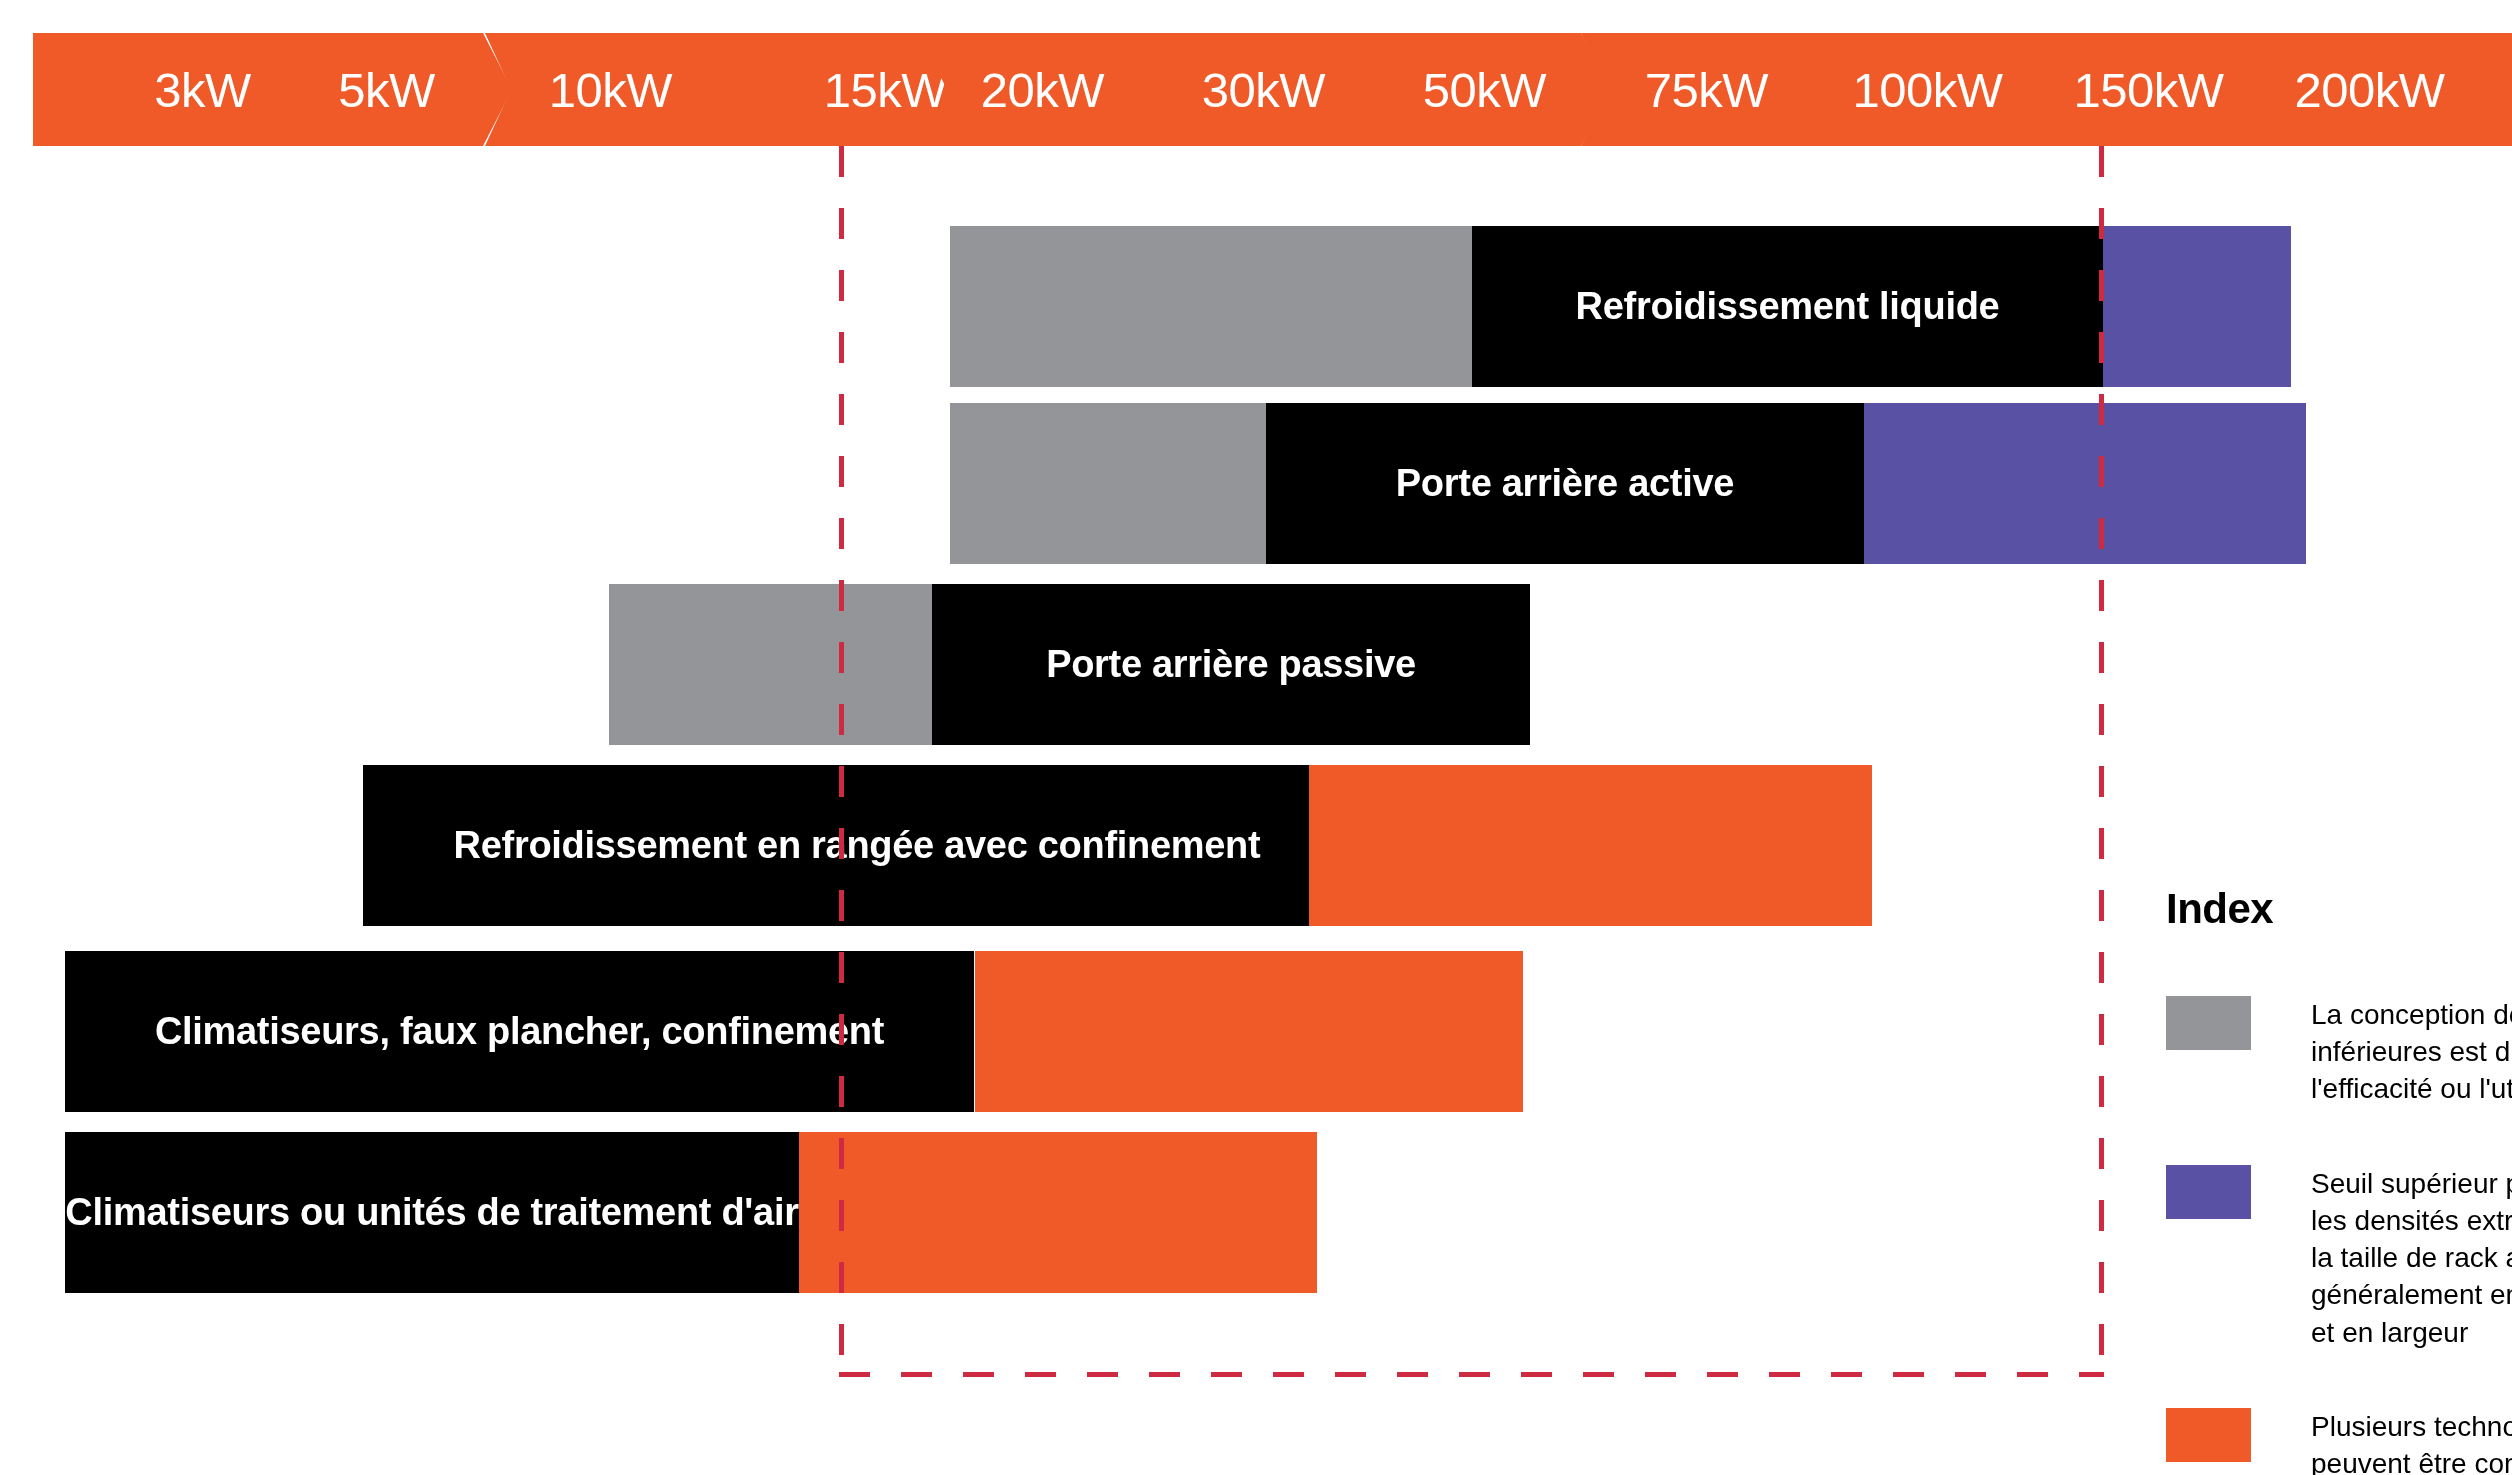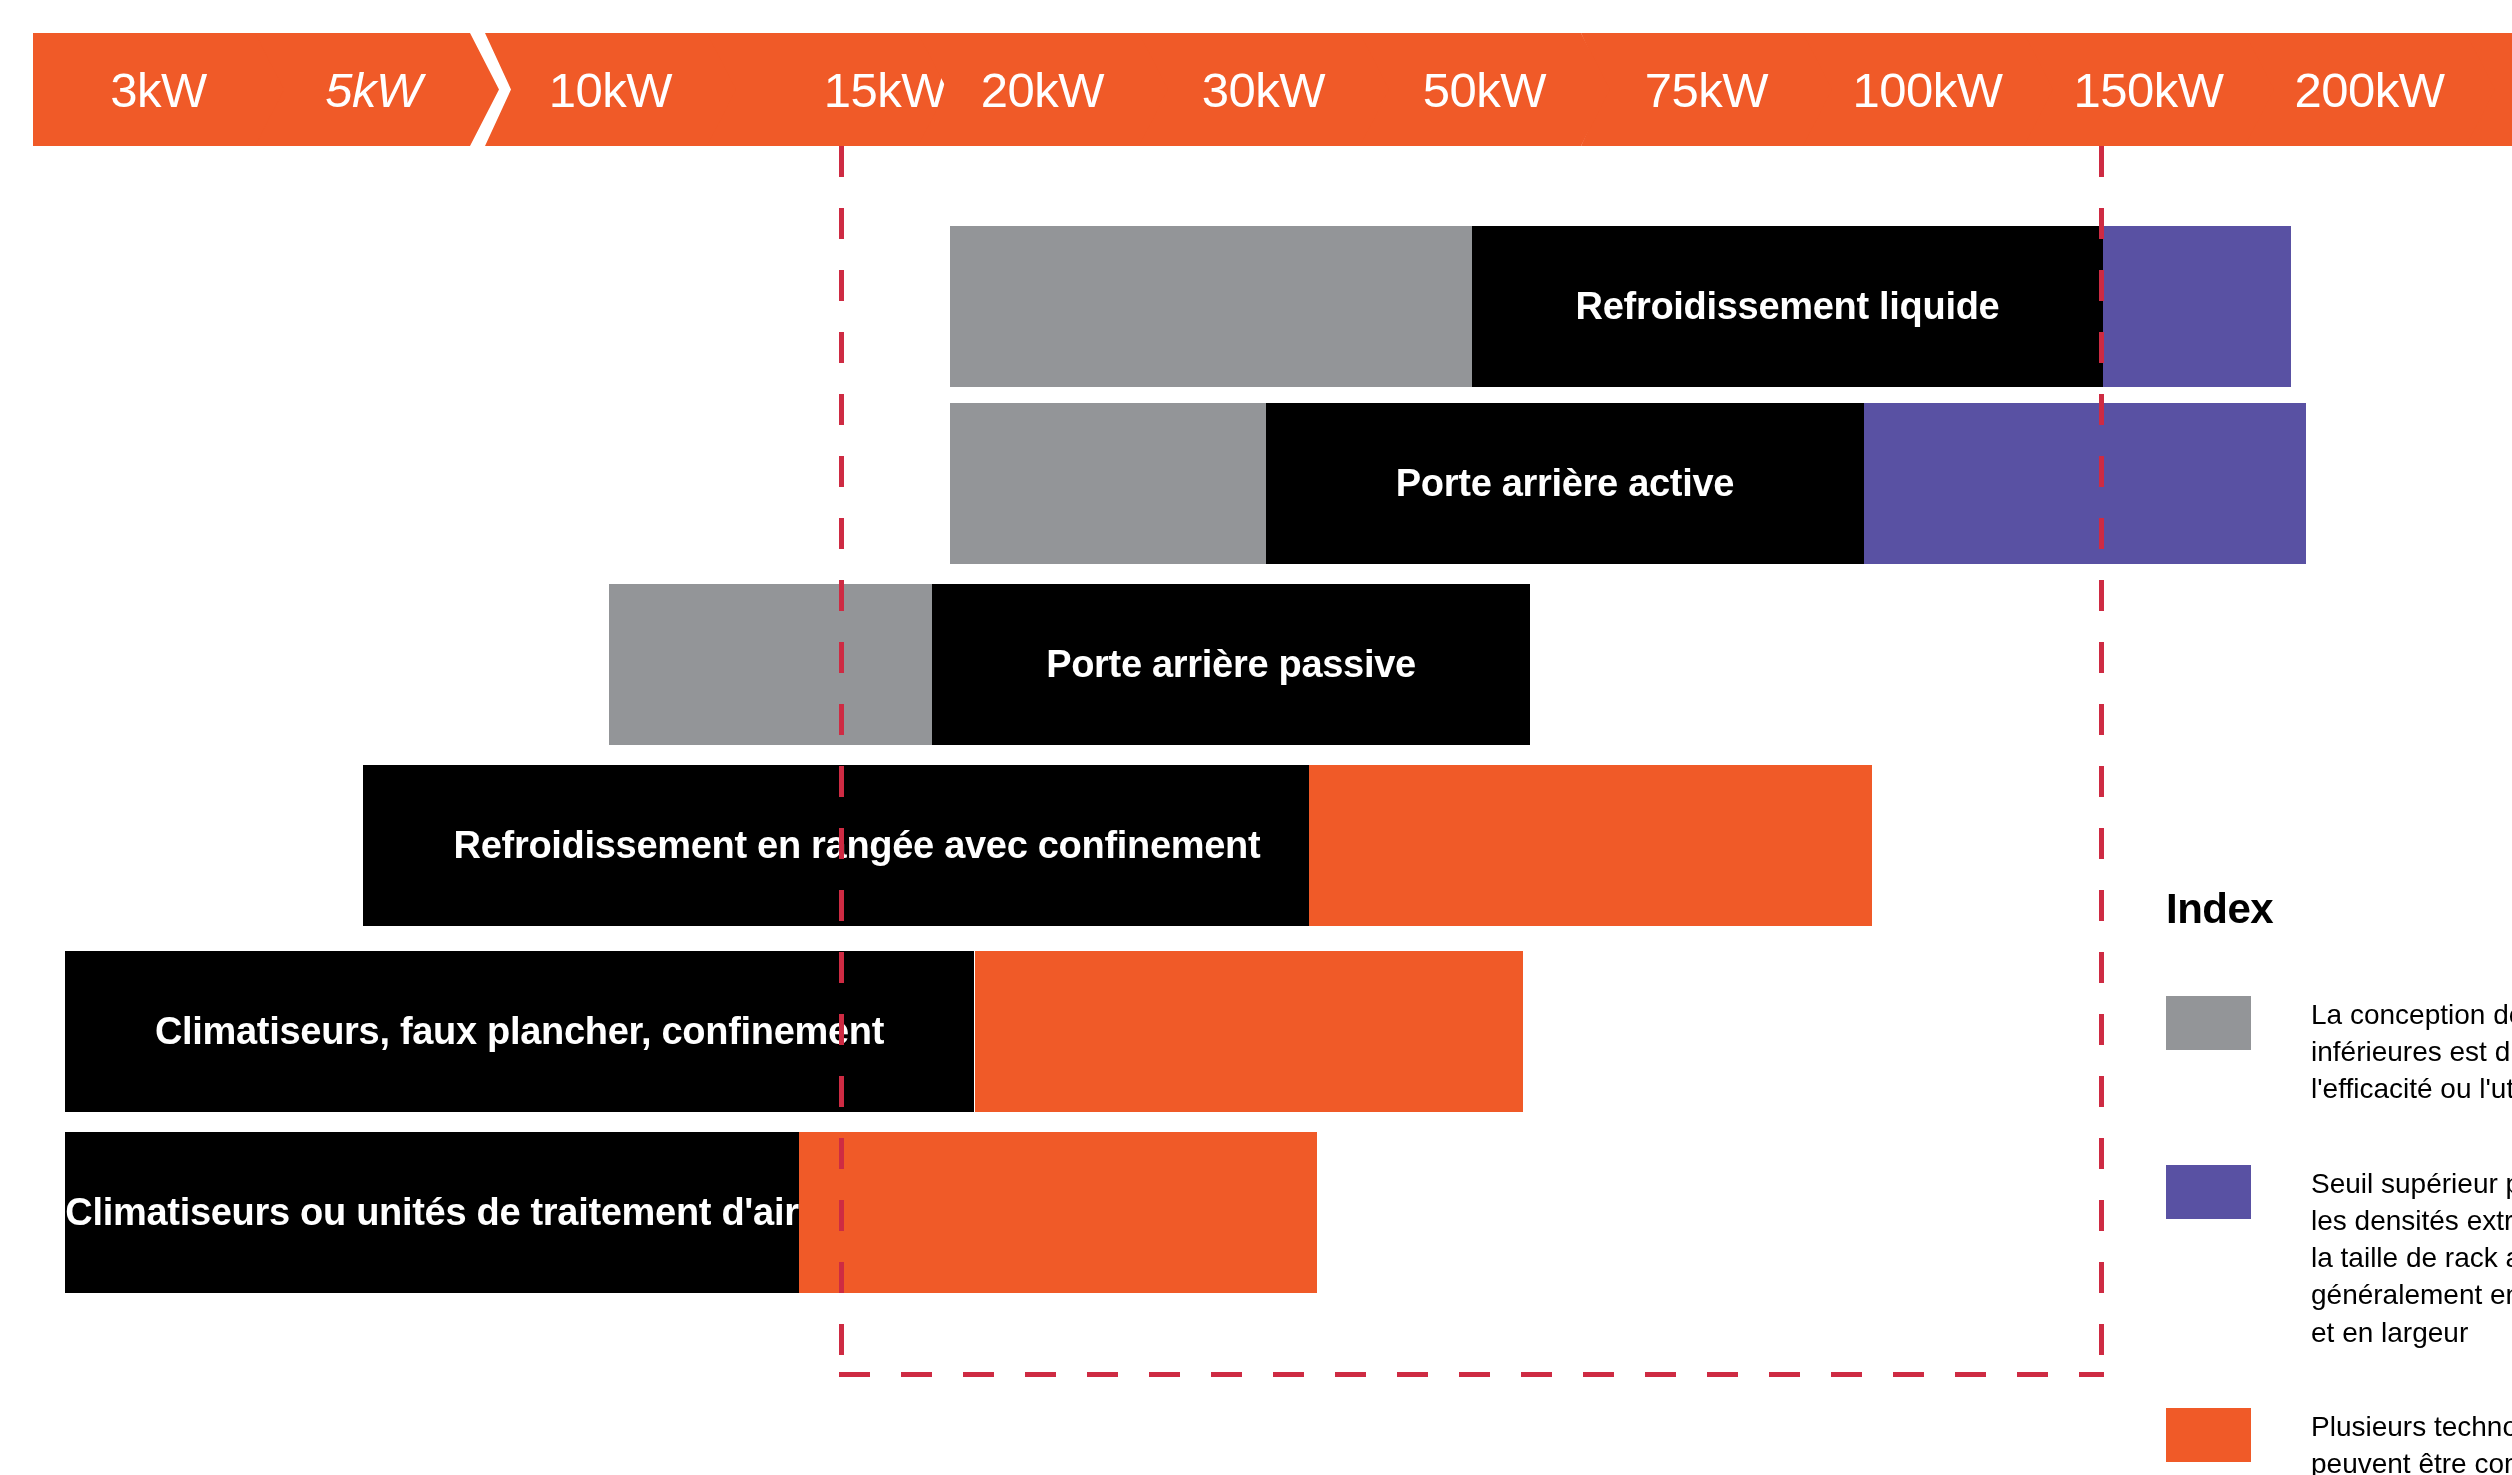--- a/index.html
+++ b/index.html
@@ -5,21 +5,21 @@
   html,body{margin:0;padding:0;background:#ffffff;}
   body{width:2820px;height:1475px;position:relative;overflow:hidden;
        font-family:"Liberation Sans","DejaVu Sans",sans-serif;}
 
   
   #scale-strip{position:absolute;left:33px;top:33px;width:2749px;height:113px;}
   .chev{position:absolute;top:0;height:113px;background:#F05A28;
         display:flex;align-items:center;justify-content:center;
         color:#ffffff;font-size:49px;font-weight:400;letter-spacing:-0.5px;
         clip-path:polygon(0 0, calc(100% - 29px) 0, 100% 50%, calc(100% - 29px) 100%, 0 100%, 26px 50%);}
-  .chev:first-child{clip-path:polygon(0 0, calc(100% - 29px) 0, 100% 50%, calc(100% - 29px) 100%, 0 100%);}
+  .chev:first-child{clip-path:polygon(0 0, calc(100% - 29px) 0, 100% 50%, calc(100% - 29px) 100%, 0 100%);padding-left:44px;}
   .chev:last-child{clip-path:polygon(0 0, calc(100% - 45px) 0, 100% 50%, calc(100% - 45px) 100%, 0 100%, 26px 50%);}
   .chev span{pointer-events:none;white-space:nowrap;}
 
   
   #plot{position:absolute;left:0;top:146px;width:2820px;height:1329px;}
 
   .bar-row{position:absolute;height:161px;}
   .seg{position:absolute;top:0;height:161px;}
   .seg.gray{background:#939598;}
   .seg.black{background:#000000;}
@@ -43,21 +43,21 @@
   .legend-text{margin-left:60px;font-size:28px;line-height:1.33;color:#000;}
   .legend-text .ln{display:block;white-space:nowrap;}
 </style>
 </head>
 <body>
 
 <div id="scale-strip">
     <div class="chev" style="left: 0px; width: 251px; z-index: 20;">
       <span>3kW</span>
     </div>
-    <div class="chev" style="left: 215px; width: 251px; z-index: 19; font-style: italic;">
+    <div class="chev" style="left: 228px; width: 251px; z-index: 19;">
       <span>5kW</span>
     </div>
     <div class="chev" style="left: 452px; width: 251px; z-index: 18;">
       <span>10kW</span>
     </div>
     <div class="chev" style="left: 663px; width: 251px; z-index: 17; justify-content: flex-end;">
       <span>15kW</span>
     </div>
     <div class="chev" style="left: 884px; width: 251px; z-index: 16;">
       <span>20kW</span>

